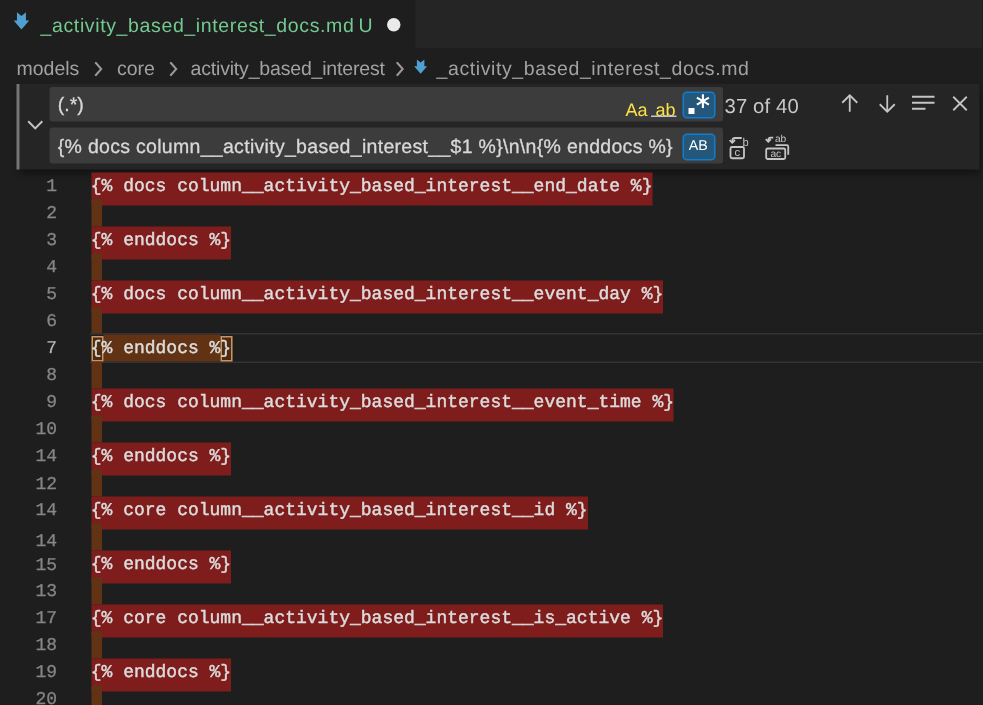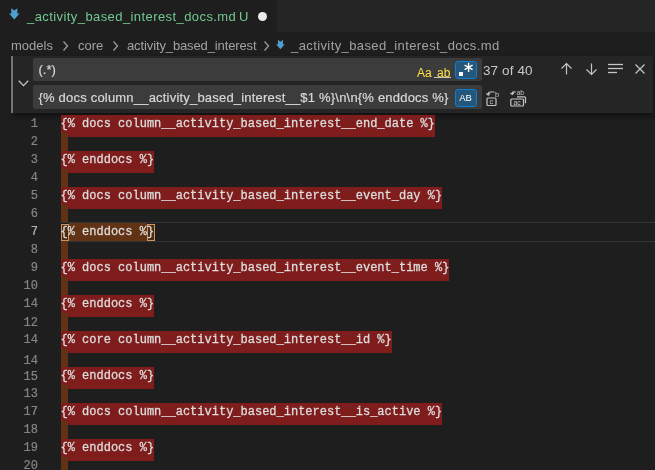--- a/index.html
+++ b/index.html
@@ -172,16 +172,16 @@
 
   <div class="abs blk" style="top:241px;"></div>
   <div class="abs mono" style="left:60.5px;top:259px;"><span class="hl">{% docs column__activity_based_interest__event_time %}</span></div>
   <div class="abs blk" style="top:277px;"></div>
   <div class="abs mono" style="left:60.5px;top:295px;"><span class="hl">{% enddocs %}</span></div>
   <div class="abs blk" style="top:313px;"></div>
   <div class="abs mono" style="left:60.5px;top:331px;"><span class="hl">{% core column__activity_based_interest__id %}</span></div>
   <div class="abs blk" style="top:349px;"></div>
   <div class="abs mono" style="left:60.5px;top:367px;"><span class="hl">{% enddocs %}</span></div>
   <div class="abs blk" style="top:385px;"></div>
-  <div class="abs mono" style="left:60.5px;top:403px;"><span class="hl">{% docs column__activity_based_interest__is_active %}</span></div>
+  <div class="abs mono" style="left:60.5px;top:403px;"><span class="hl">{% core column__activity_based_interest__is_active %}</span></div>
   <div class="abs blk" style="top:421px;"></div>
   <div class="abs mono" style="left:60.5px;top:439px;"><span class="hl">{% enddocs %}</span></div>
   <div class="abs blk" style="top:457px;height:13px;"></div>
 
 </body></html>

